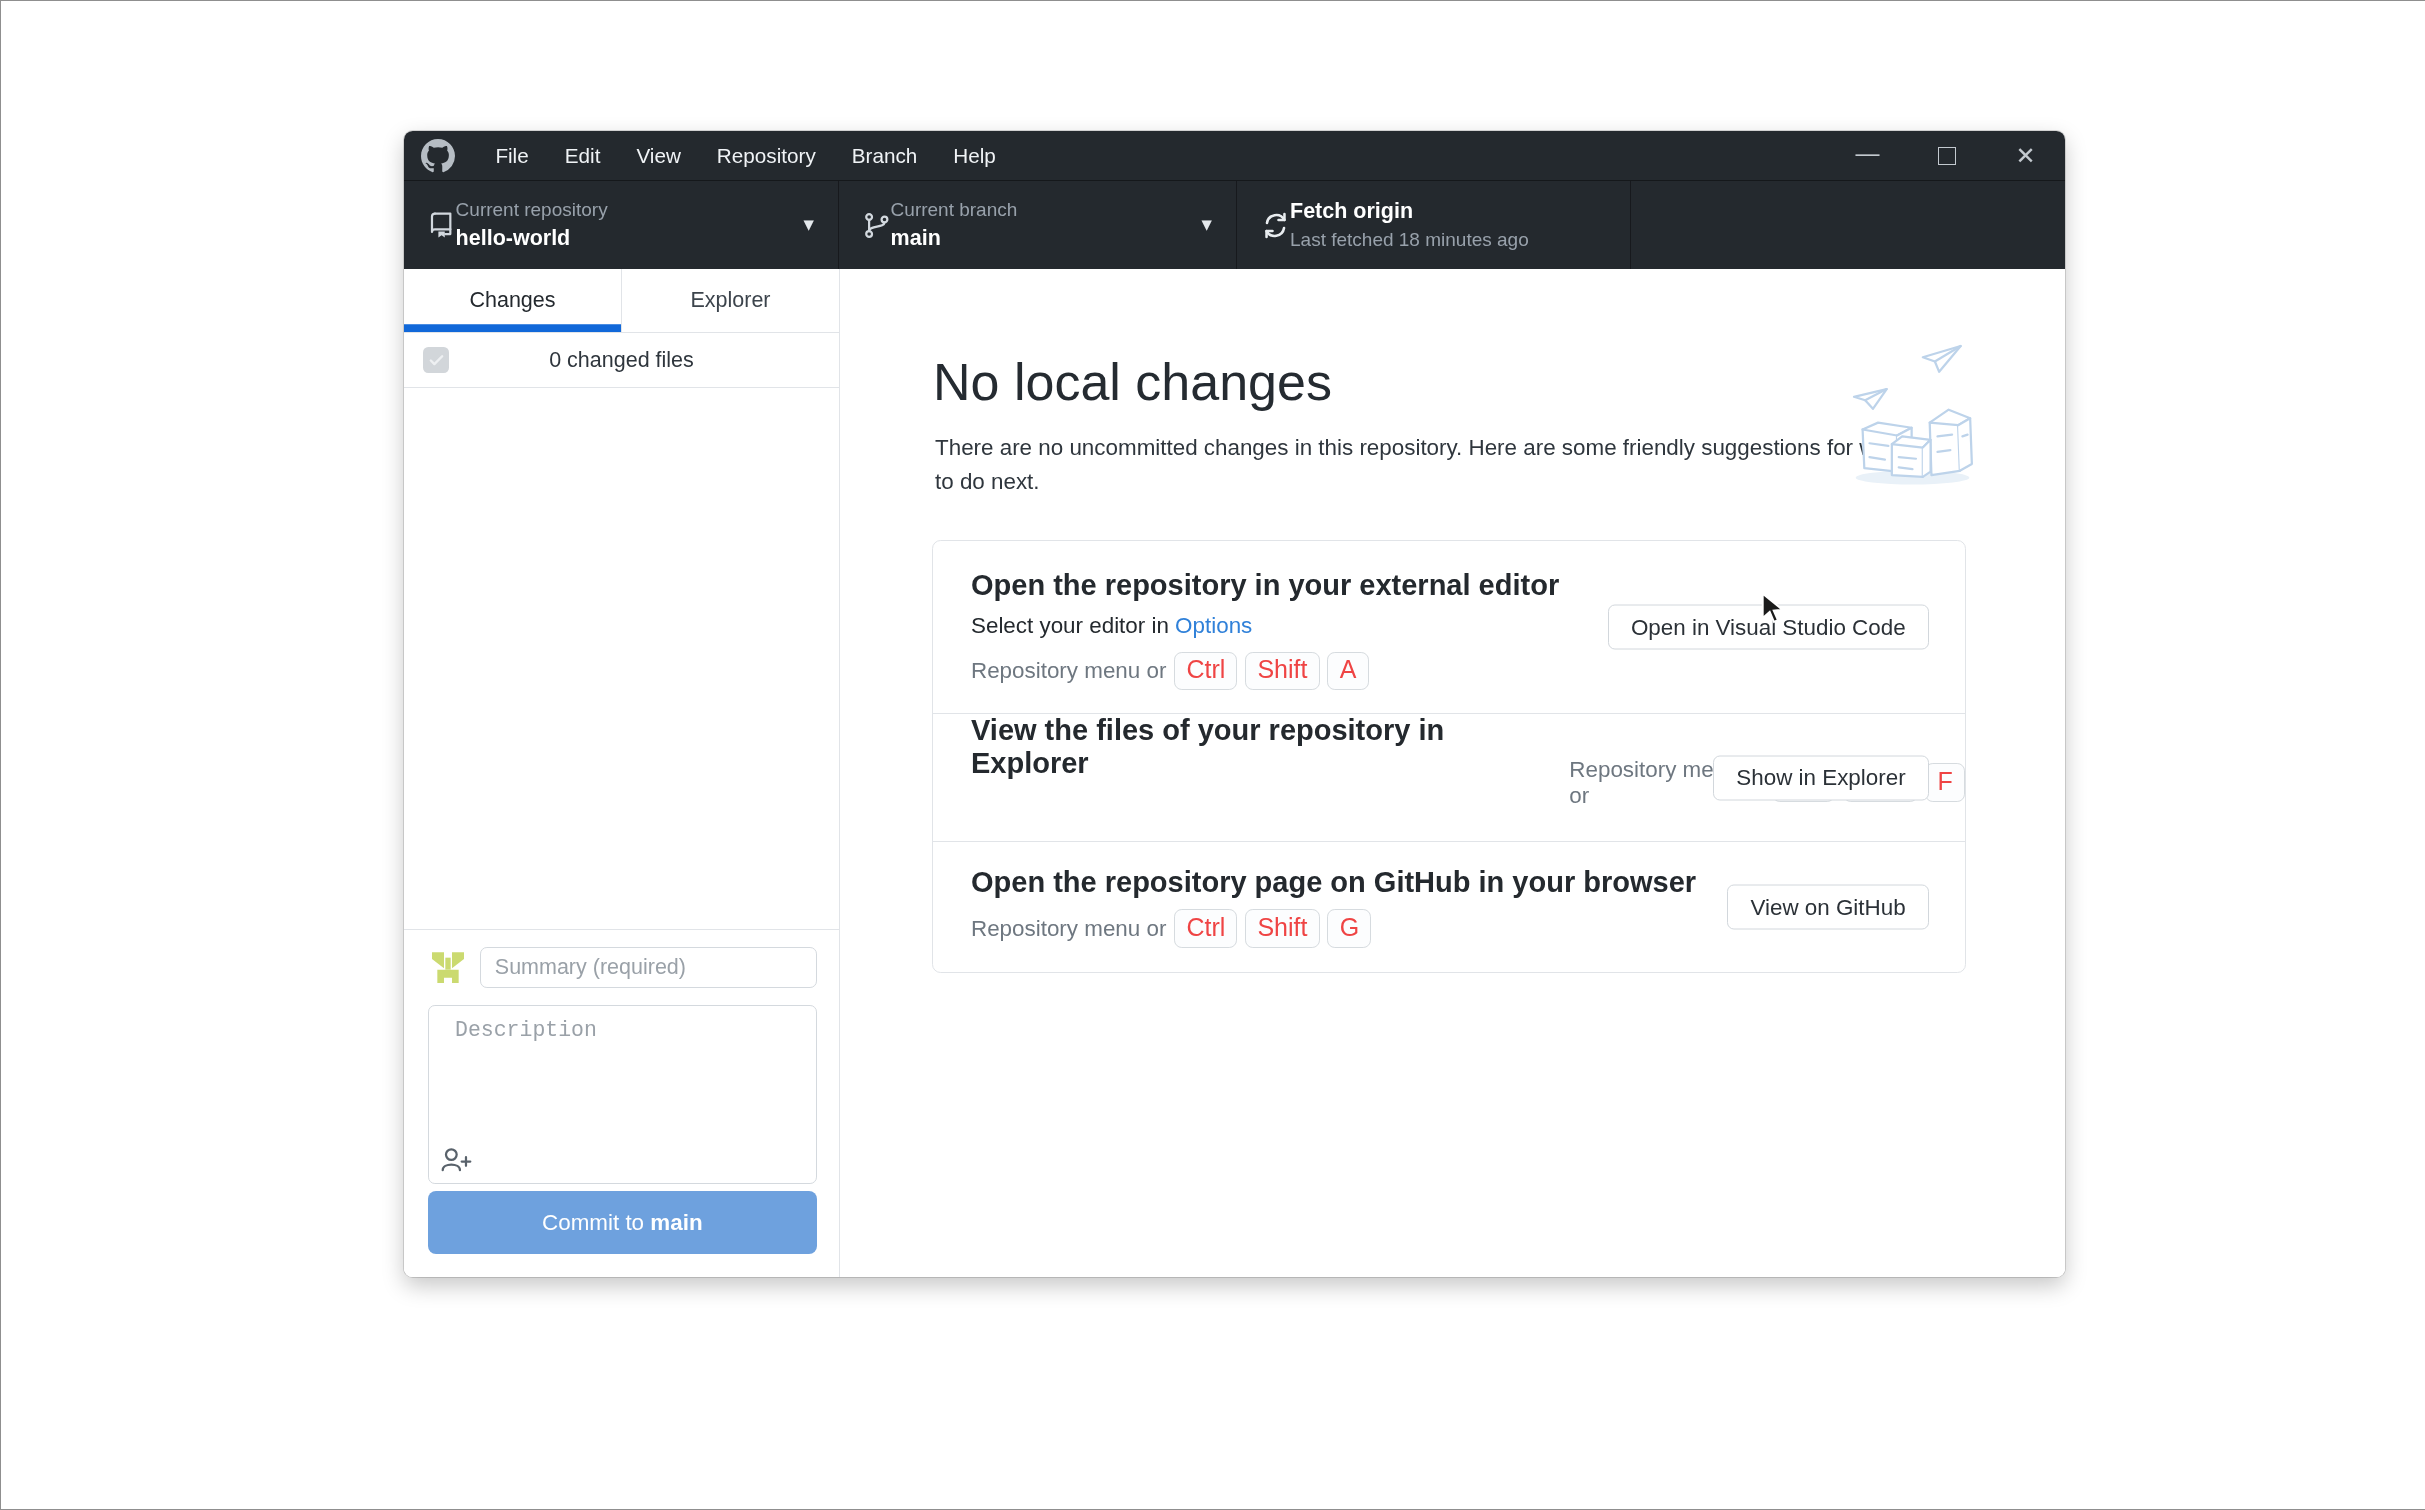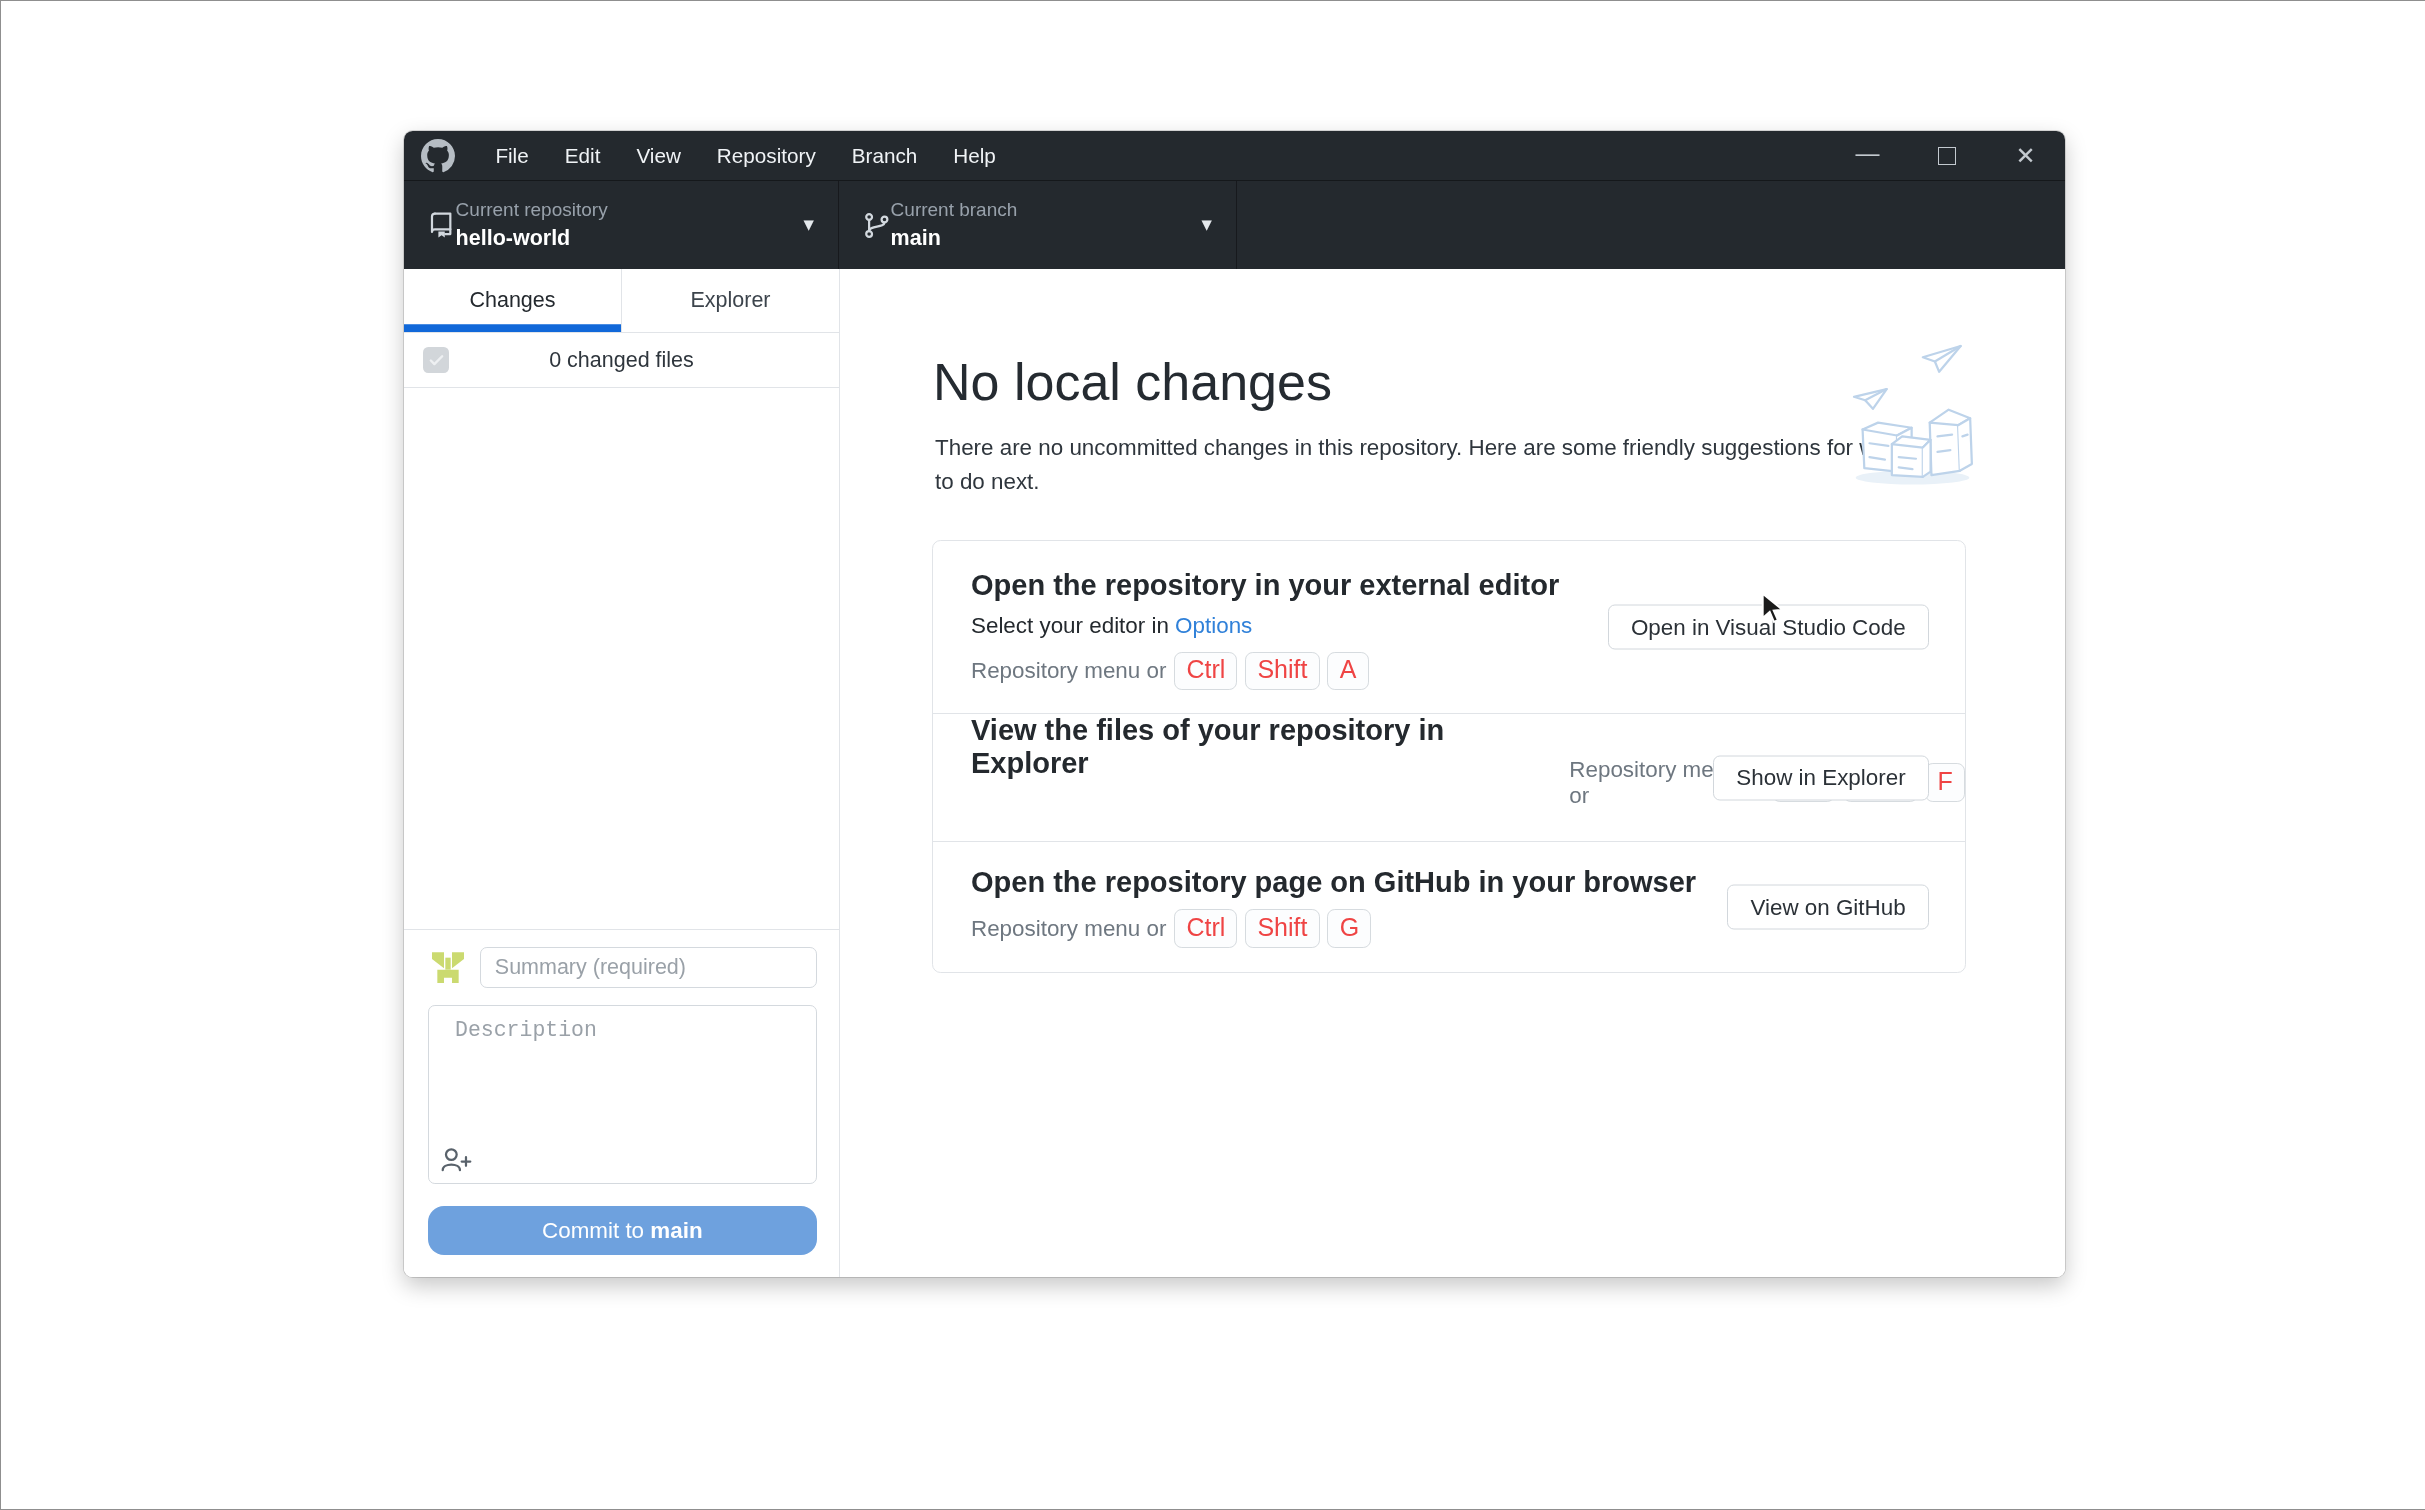--- a/index.html
+++ b/index.html
@@ -96,22 +96,22 @@
   .summary-input::placeholder, .desc-textarea::placeholder { color: #9aa1a8; opacity: 1; }
   .desc-wrap { position: relative; margin-top: 17px; }
   .desc-textarea {
     width: 100%; height: 179px; resize: none;
     border: 1.7px solid #d4d9de; border-radius: 6.9px;
     font-size: 21.5px; padding: 12px 26px; color: #24292e; outline: none;
     font-family: Liberation Mono, monospace;
   }
   .person-add { position: absolute; left: 12px; bottom: 13.8px; }
   .commit-btn {
-    margin-top: 19px; width: 100%; height: 49px;
-    background: #6ea1de; border: none; border-radius: 16px;
+    margin-top: 4px; width: 100%; height: 63px;
+    background: #6ea1de; border: none; border-radius: 8px;
     color: #ffffff; font-size: 22.4px; font-family: inherit; cursor: default;
   }
   .commit-btn strong { font-weight: bold; }
   
   .main { position: absolute; left: 436px; top: 138px; right: 0; bottom: 0; background: #ffffff; }
   .main-title {
     position: absolute; left: 93px; top: 83px;
     font-size: 52px; font-weight: 300; color: #252b31; letter-spacing: 0;
   }
   .main-subtitle {
@@ -196,20 +196,32 @@
           <circle cx="7" cy="27" r="3.4"></circle>
           <circle cx="25" cy="10" r="3.4"></circle>
           <path d="M7 10.5 V23.5"></path>
           <path d="M25 13.5 C25 20 7 16.5 7 23.5"></path>
         </svg>
         <div class="tb-text">
           <span class="tb-label">Current branch</span>
           <span class="tb-value">main</span>
         </div>
         <span class="tb-chevron">▾</span>
+      </div>
+      <div class="tb-section tb-fetch">
+        <svg class="tb-icon" width="29" height="29" viewBox="0 0 34 34" fill="none" stroke="#e8ecef" stroke-width="3" stroke-linecap="round" stroke-linejoin="round">
+          <path d="M7 14 A11 11 0 0 1 27.5 10.5"></path>
+          <path d="M27.5 3.5 V10.5 H20.5"></path>
+          <path d="M27 20 A11 11 0 0 1 6.5 23.5"></path>
+          <path d="M6.5 30.5 V23.5 H13.5"></path>
+        </svg>
+        <div class="tb-text">
+          <span class="tb-value">Fetch origin</span>
+          <span class="tb-label">Last fetched 18 minutes ago</span>
+        </div>
       </div>
       <div class="tb-section tb-rest"></div>
     </div>
 
     <div class="sidebar">
       <div class="tabs">
         <div class="tab active">Changes</div>
         <div class="tab">Explorer</div>
       </div>
       <div class="files-row">

